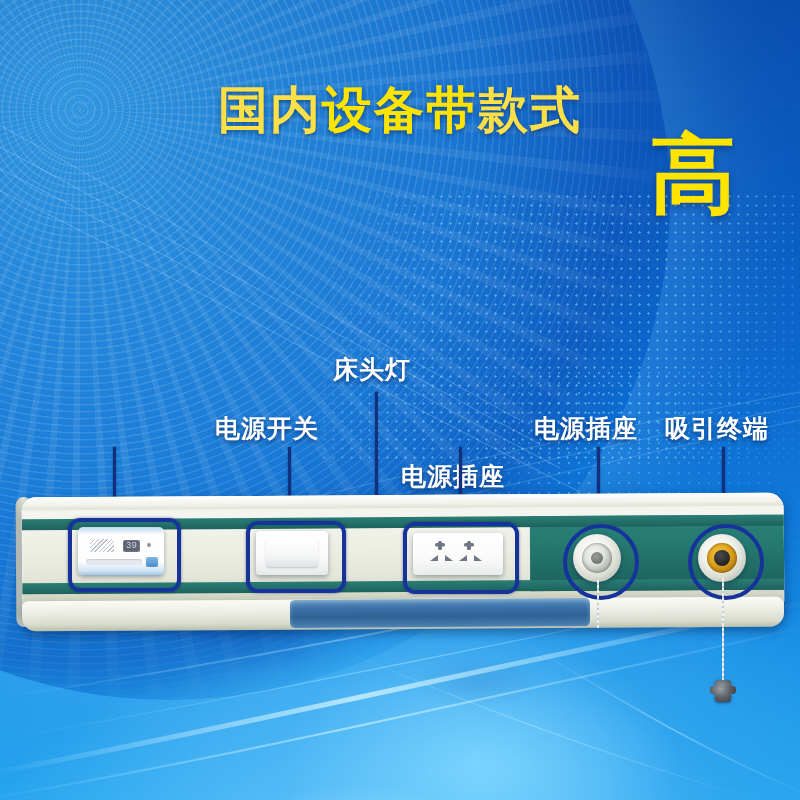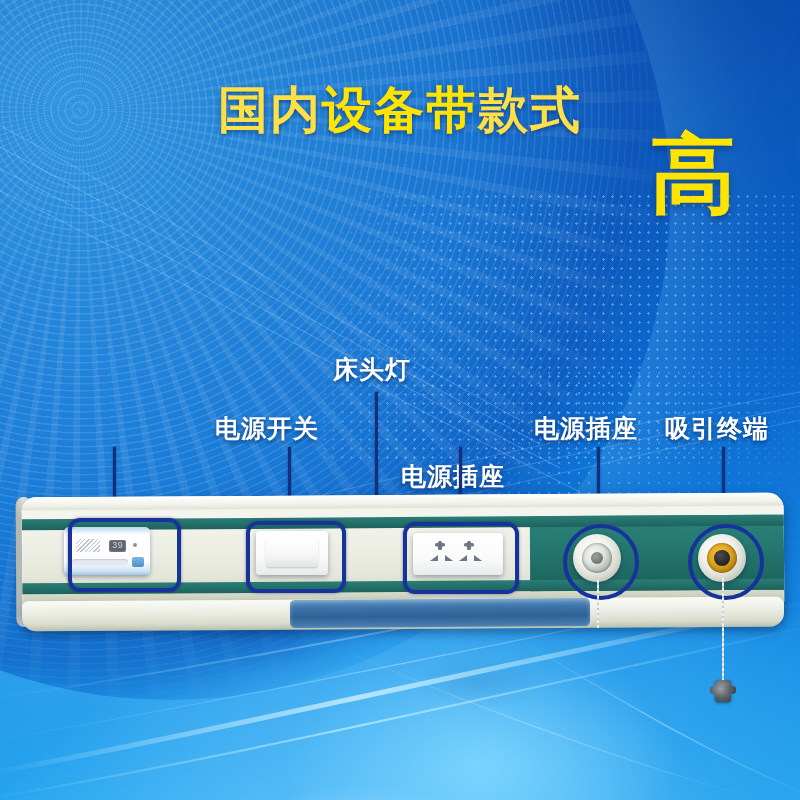--- a/index.html
+++ b/index.html
@@ -158,21 +158,21 @@
   .device{position:absolute;}
   .hl-box{
     position:absolute;border:4px solid #16339c;border-radius:12px;
     box-shadow:0 0 3px rgba(5,20,80,.5);
   }
   .hl-circle{
     position:absolute;border:4px solid #16339c;border-radius:50%;
   }
 
   .intercom{
-    left:64px;top:527px;width:86px;height:48px;border-radius:5px;
+    left:78px;top:527px;width:86px;height:48px;border-radius:5px;
     background:linear-gradient(180deg,#b9d8ef 0%,#ffffff 16%,#fdfdfd 72%,#cfe3f4 92%,#9dc6e6 100%);
     box-shadow:0 2px 4px rgba(0,20,60,.35);
   }
   .ic-screen{position:absolute;left:45px;top:13px;width:17px;height:12px;background:#5d6470;border-radius:2px;
     box-shadow:inset 0 0 2px rgba(255,255,255,.4);}
   .ic-screen span{display:block;color:#cfd6dd;font-size:9px;line-height:12px;text-align:center;font-family:"Liberation Mono",monospace;}
   .ic-dot{position:absolute;left:69px;top:16px;width:4px;height:4px;border-radius:50%;background:#8d93a0;}
   .ic-speaker{position:absolute;left:12px;top:12px;width:24px;height:13px;
     background:repeating-linear-gradient(135deg,#aab1bb 0 1px,rgba(0,0,0,0) 1px 3px);opacity:.8;border-radius:2px;}
   .ic-slot{position:absolute;left:8px;top:32px;width:56px;height:6px;background:#e4e9ef;border-radius:3px;

